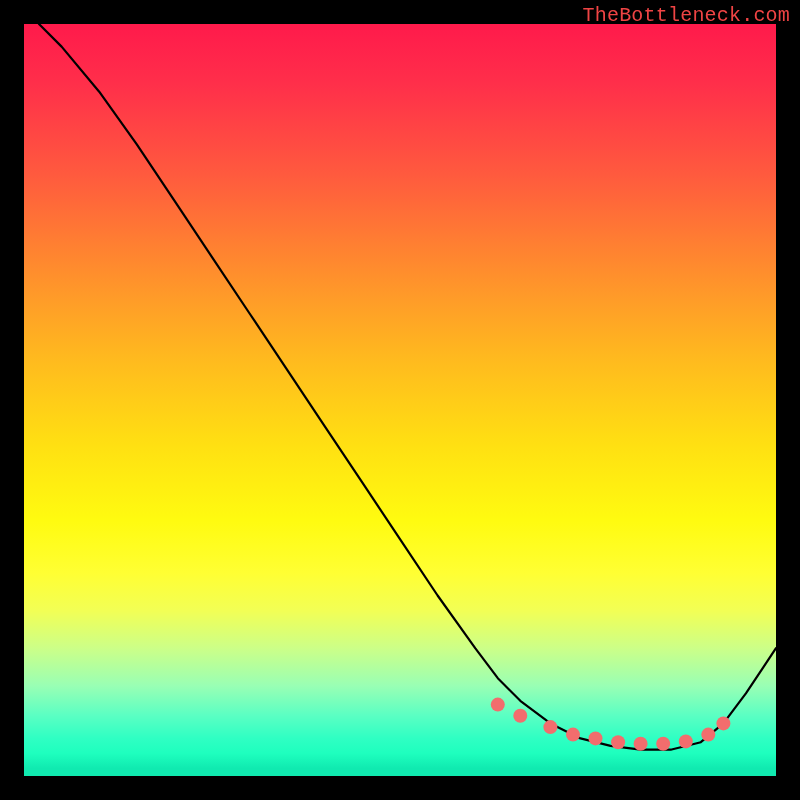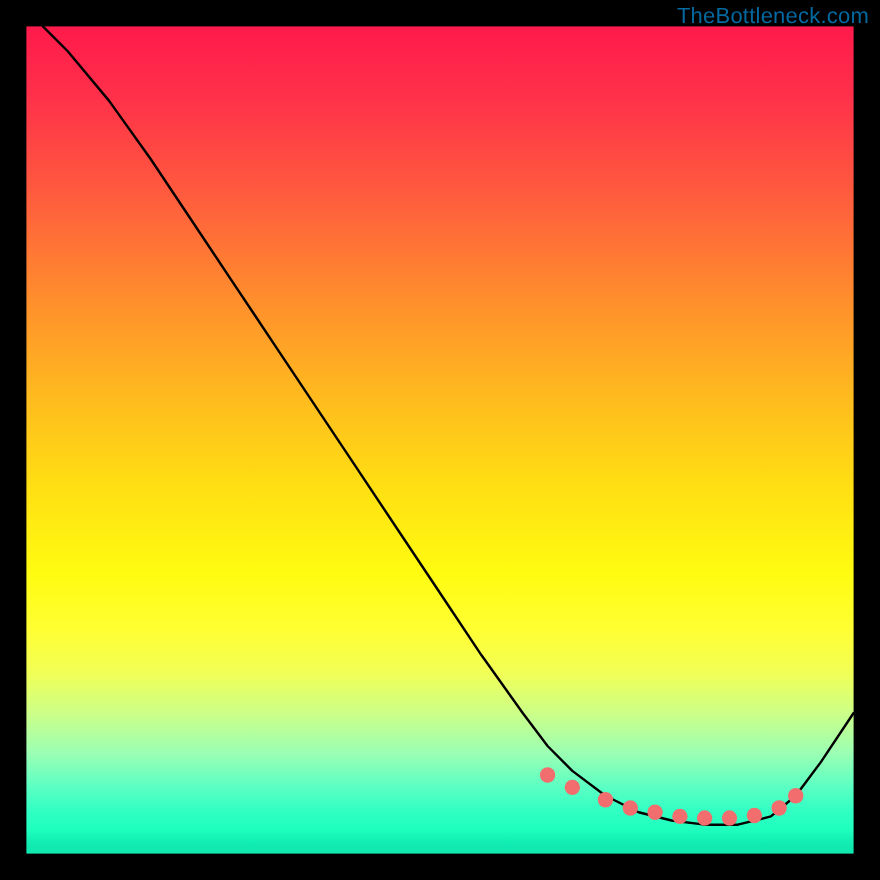--- a/index.html
+++ b/index.html
@@ -41,26 +41,27 @@
       #2fffc3 95%,
       #1effbe 97%,
       #10eab0 99%,
       #10eab0 100%
     );
   }
   .watermark {
     position: absolute;
     top: 4px;
     right: 10px;
-    color: #0369a1;
+    color: #ef4444;
     font-size: 20px;
     font-weight: 500;
     letter-spacing: 0.2px;
     z-index: 5;
     user-select: none;
+    font-family: Liberation Mono, monospace;
   }
   svg.curve {
     position: absolute;
     left: 0;
     top: 0;
     width: 752px;
     height: 752px;
     overflow: visible;
   }
 </style>

